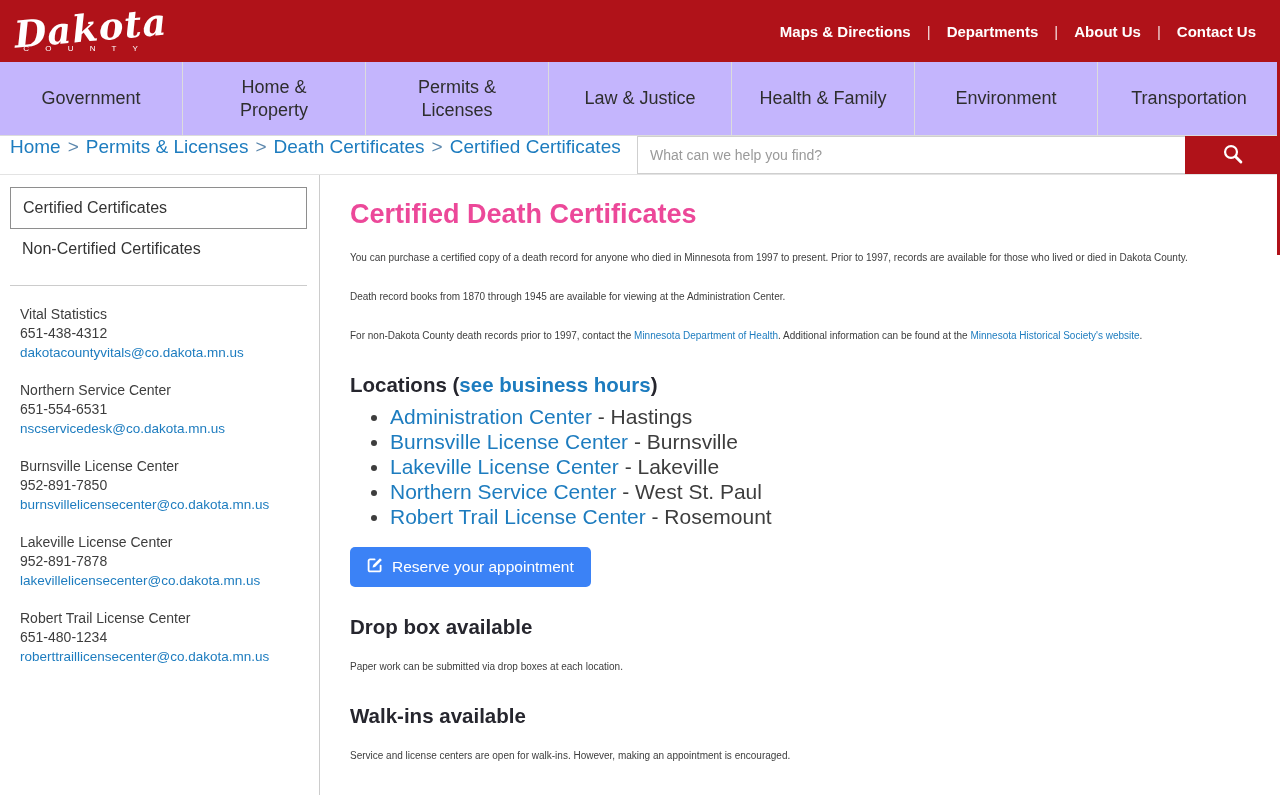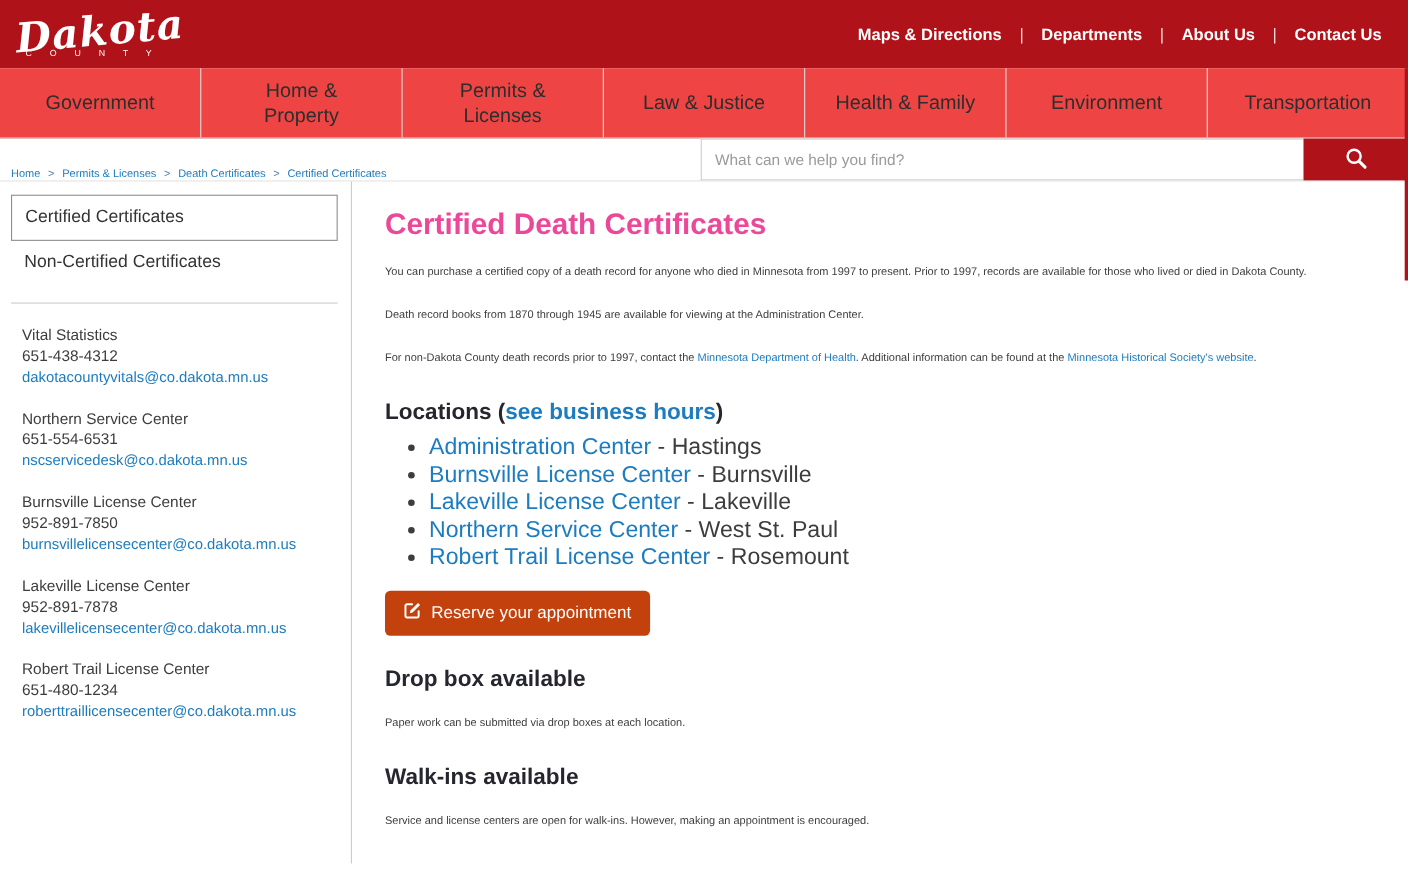--- a/index.html
+++ b/index.html
@@ -56,22 +56,22 @@
     color: #fff;
     font-size: 15px;
     font-weight: 600;
   }
   .util-nav .u-item { cursor: pointer; padding: 4px 2px; }
   .util-nav .u-sep { margin: 0 14px; font-weight: 400; opacity: .85; }
 
   
   .main-nav {
     display: flex;
-    height: 64px;
-    background: #ef4444;
+    height: 74px;
+    background: #c4b5fd;
     border-bottom: 1px solid #dcdcdc;
   }
   .nav-item {
     flex: 1;
     display: flex;
     align-items: center;
     justify-content: center;
     text-align: center;
     font-size: 18px;
     color: #2e2e2e;
@@ -85,23 +85,23 @@
   
   .crumb-row {
     display: flex;
     align-items: stretch;
     height: 39px;
     border-bottom: 1px solid #e3e3e3;
   }
   .breadcrumb {
     flex: 1;
     display: flex;
-    align-items: flex-end;
+    align-items: flex-start;
     padding-left: 10px;
-    font-size: 10px;
+    font-size: 19px;
   }
   .breadcrumb .crumb { color: #1d7cbf; cursor: pointer; }
   .breadcrumb .crumb-sep { color: #5b87ad; margin: 0 7px; }
   .search-input {
     width: 548px;
     border: 1px solid #cfcfcf;
     border-right: none;
     padding: 4px 12px;
     font-size: 14px;
     font-family: "Liberation Sans", sans-serif;
@@ -203,21 +203,21 @@
   .loc-list li {
     font-size: 21px;
     color: #3d3d3d;
     margin-bottom: 5px;
     line-height: 20px;
   }
   .btn {
     display: inline-flex;
     align-items: center;
     gap: 9px;
-    background: #c2410c;
+    background: #3b82f6;
     color: #fff;
     font-family: "Liberation Sans", sans-serif;
     font-size: 15.5px;
     border: none;
     border-radius: 5px;
     padding: 10px 17px;
     margin: 6px 0 2px 0;
     cursor: pointer;
   }
   .btn svg { flex: 0 0 auto; }

